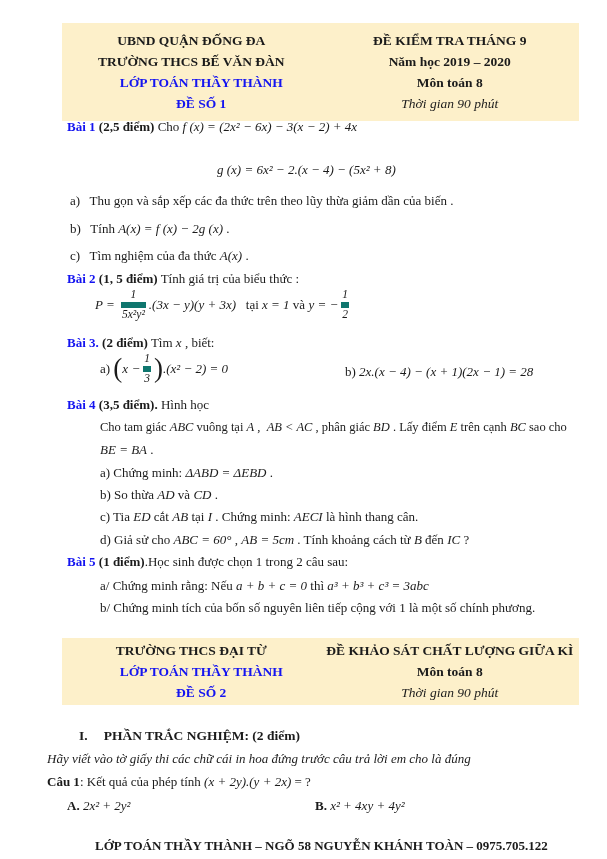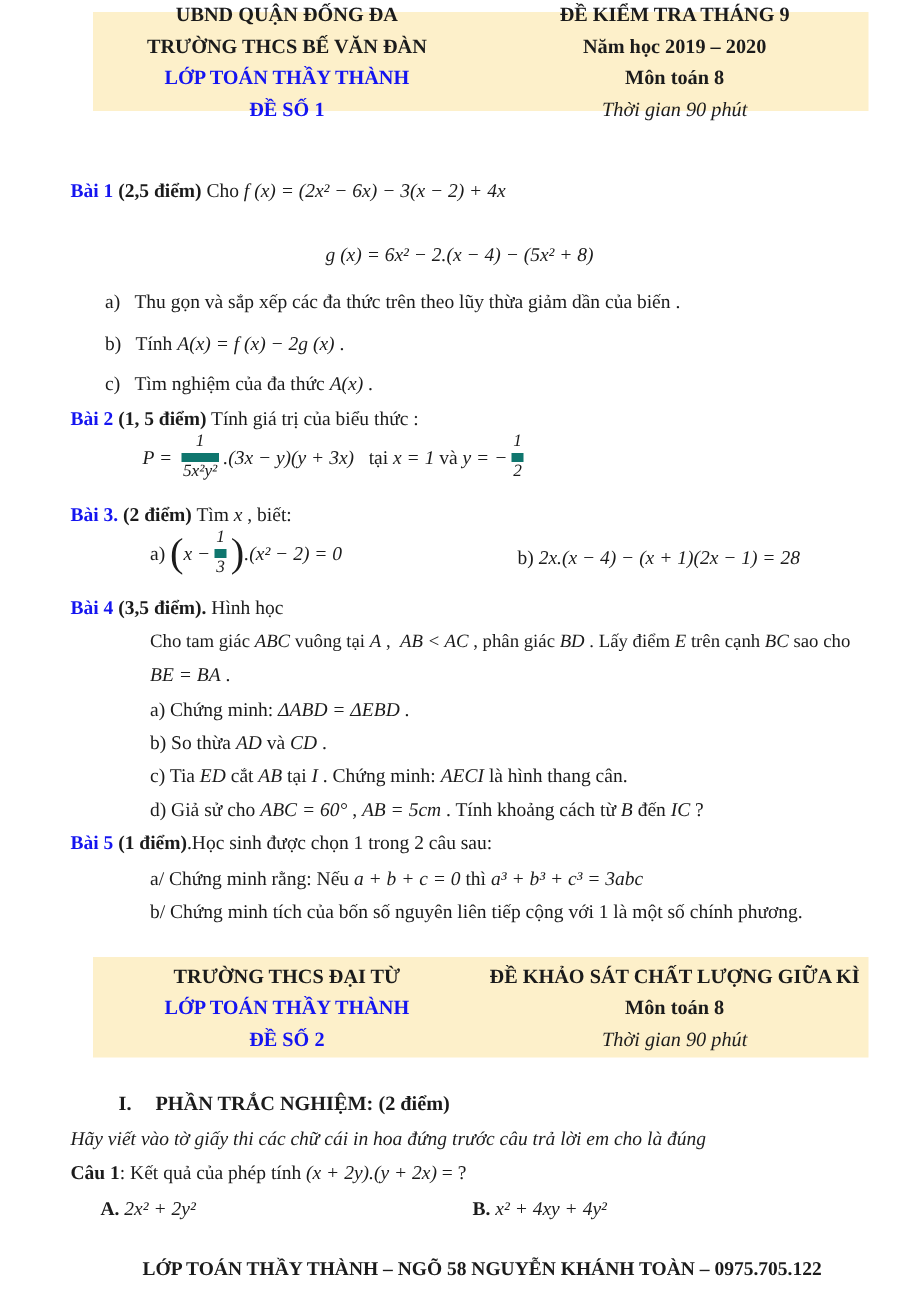--- a/index.html
+++ b/index.html
@@ -1,42 +1,42 @@
 <!DOCTYPE html>
 <html><head>
 <meta charset="utf-8">
 <style>
   html,body{margin:0;padding:0;background:#fff;}
   .page{position:relative;width:607px;height:859px;background:#ffffff;overflow:hidden;
         font-family:"Liberation Serif",serif;font-size:13px;color:#1b1b1b;}
   .hdr{position:absolute;left:62px;width:517px;background:#fdf0ca;display:flex;}
   .hcol{flex:1;display:flex;flex-direction:column;justify-content:center;text-align:center;}
   .hline{line-height:21px;font-weight:bold;font-size:13.5px;white-space:nowrap;}
-  .blue{color:#1414f0;}
+  .blue{color:#1414f0;margin-left:20px;}
   .it{font-style:italic;font-weight:normal;}
   .b{font-weight:bold;}
   .line{position:absolute;white-space:nowrap;line-height:17px;}
   .fline{position:absolute;display:flex;align-items:center;white-space:nowrap;}
   .m{font-style:italic;}
   .rich span, .fline span{white-space:pre;}
   .frac{display:inline-flex;flex-direction:column;text-align:center;font-style:italic;
         font-size:11.5px;line-height:1.2;margin:0 3px;vertical-align:middle;}
   .frac .den{border-top:6px solid #0f766e;padding:0 1px;}
   .frac .num{padding:0 1px;}
   .bp{font-size:27px;font-weight:300;font-style:normal;line-height:1;}
   .sm{font-size:12.5px;}
   .sec{font-size:13.5px;margin-left:44px;}
   .pre{white-space:pre;margin-top:22px;}
 </style>
 </head>
 <body>
 
 <div class="page">
 
-  <div class="hdr" style="top:8px;height:66px">
+  <div class="hdr" style="top:23px;height:98px">
     <div class="hcol">
       <div class="hline">UBND QUẬN ĐỐNG ĐA</div>
       <div class="hline">TRƯỜNG THCS BẾ VĂN ĐÀN</div>
       <div class="hline blue">LỚP TOÁN THẦY THÀNH</div>
       <div class="hline blue">ĐỀ SỐ 1</div>
     </div>
     <div class="hcol">
       <div class="hline">ĐỀ KIỂM TRA THÁNG 9</div>
       <div class="hline">Năm học 2019 – 2020</div>
       <div class="hline">Môn toán 8</div>

